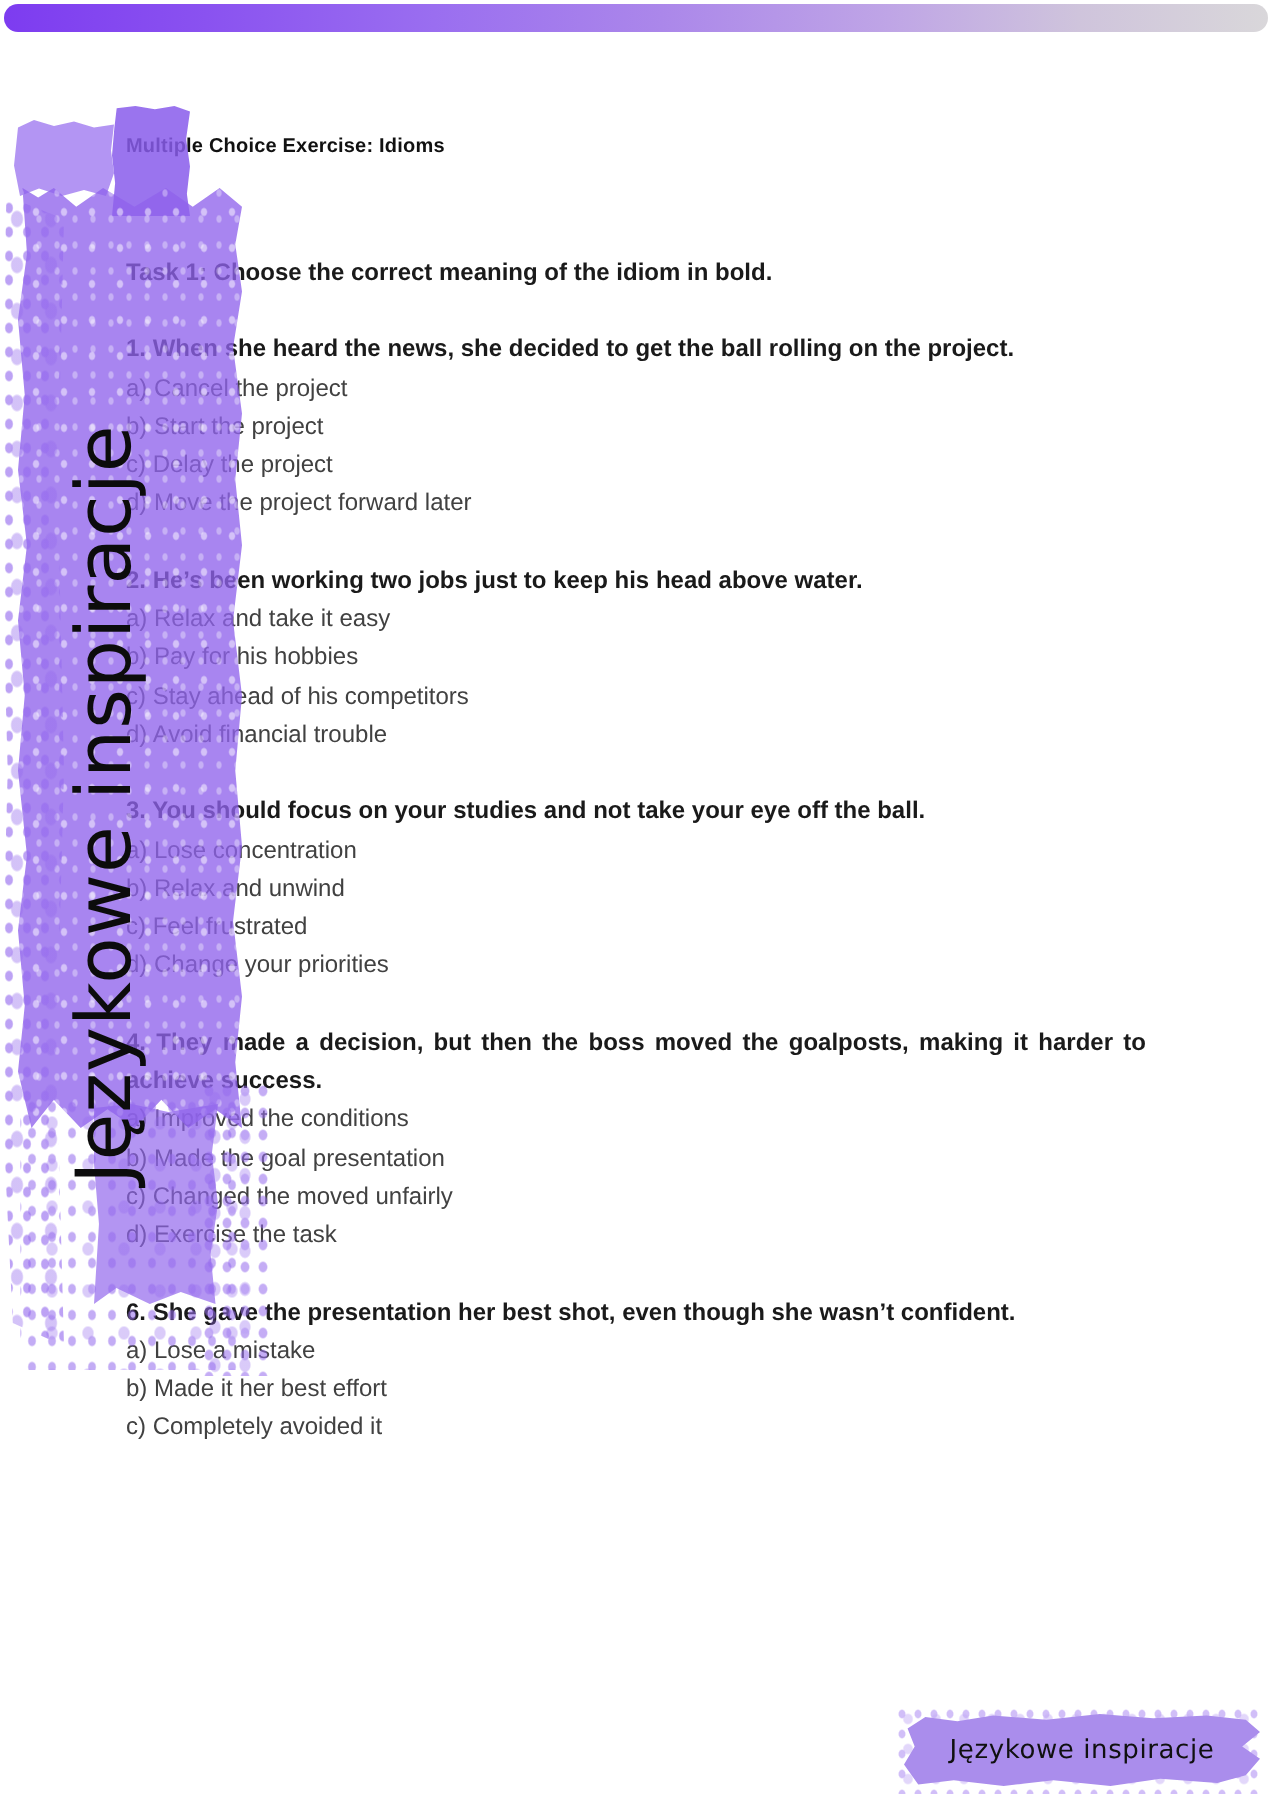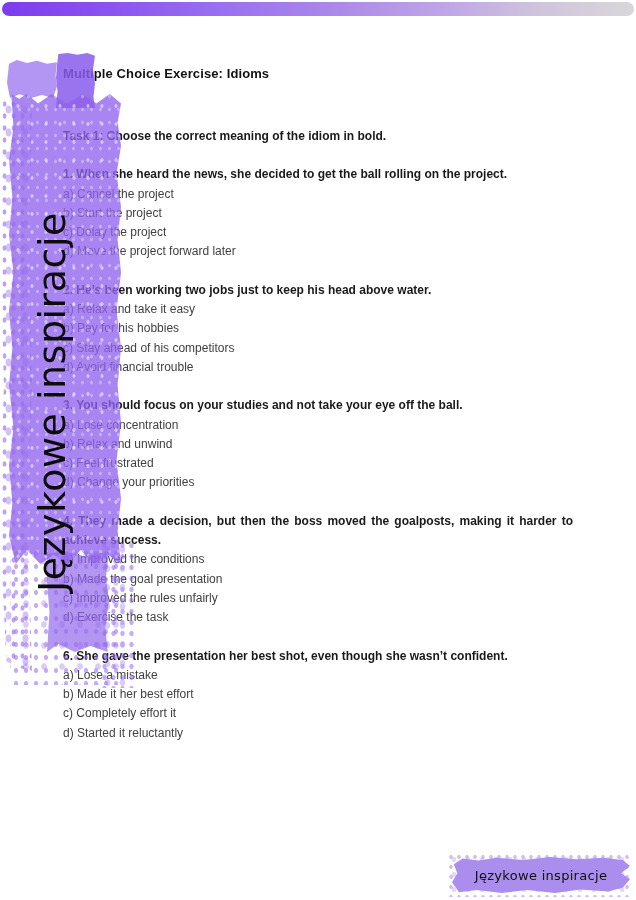--- a/index.html
+++ b/index.html
@@ -14,21 +14,21 @@
     position:absolute; left:2px; top:2px; width:632px; height:14px;
     border-radius:7px;
     background:linear-gradient(90deg,
       #7d3cf0 0%, #8a52f0 16%, #9a6ef0 34%, #ab87ea 52%,
       #bfa5e6 70%, #cfc4dc 85%, #d9d7da 100%);
   }
 
   
   .content { position:absolute; left:63px; top:64px; width:510px; z-index:1; }
   .title {
-    margin:0 0 43px 0; font-size:13px; font-weight:bold; color:#111;
+    margin:0 0 43px 0; font-size:10px; font-weight:bold; color:#111;
     line-height:20px; letter-spacing:0.1px;
   }
   .task {
     margin:0 0 19px 0; font-size:12px; font-weight:bold; color:#1a1a1a;
     line-height:19.3px;
   }
   .qblock { margin:0 0 19px 0; }
   .qtext {
     margin:0; font-size:12px; font-weight:bold; color:#1a1a1a;
     line-height:19.3px; text-align:justify;
@@ -158,30 +158,29 @@
     <div class="opt">a) Lose concentration</div>
     <div class="opt">b) Relax and unwind</div>
     <div class="opt">c) Feel frustrated</div>
     <div class="opt">d) Change your priorities</div>
   </div>
 
   <div class="qblock">
     <p class="qtext">4. They made a decision, but then the boss moved the goalposts, making it harder to achieve success.</p>
     <div class="opt">a) Improved the conditions</div>
     <div class="opt">b) Made the goal presentation</div>
-    <div class="opt">c) Improved the rules unfairly</div>
+    <div class="opt">c) Changed the moved unfairly</div>
     <div class="opt">d) Exercise the task</div>
   </div>
 
   <div class="qblock">
     <p class="qtext">6. She gave the presentation her best shot, even though she wasn’t confident.</p>
     <div class="opt">a) Lose a mistake</div>
     <div class="opt">b) Made it her best effort</div>
-    <div class="opt">c) Completely effort it</div>
-    <div class="opt">d) Started it reluctantly</div>
+    <div class="opt">c) Completely avoided it</div>
   </div>
 </div>
 
 <div>
   <div class="brush brush-top-left"></div>
   <div class="brush brush-top-tall"></div>
   <div class="brush brush-main"></div>
   <div class="brush brush-lower"></div>
   <div class="brush brush-speckle-left"></div>
   <div class="brush brush-speckle-bottom"></div>

